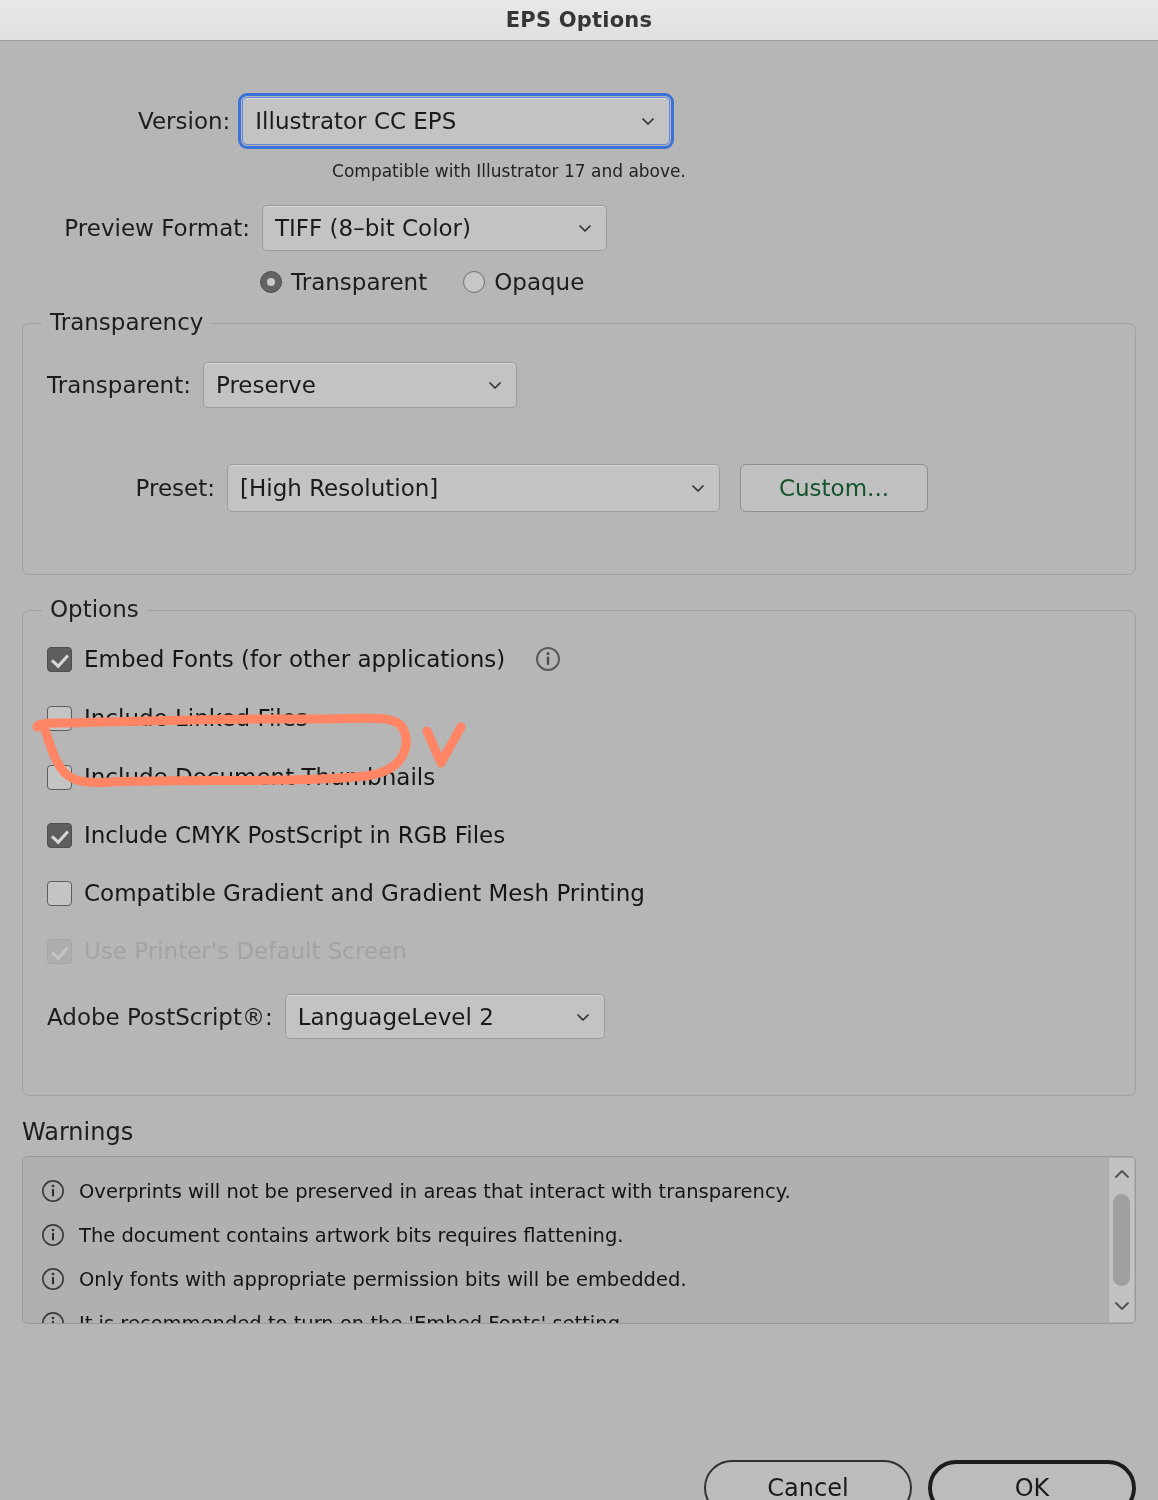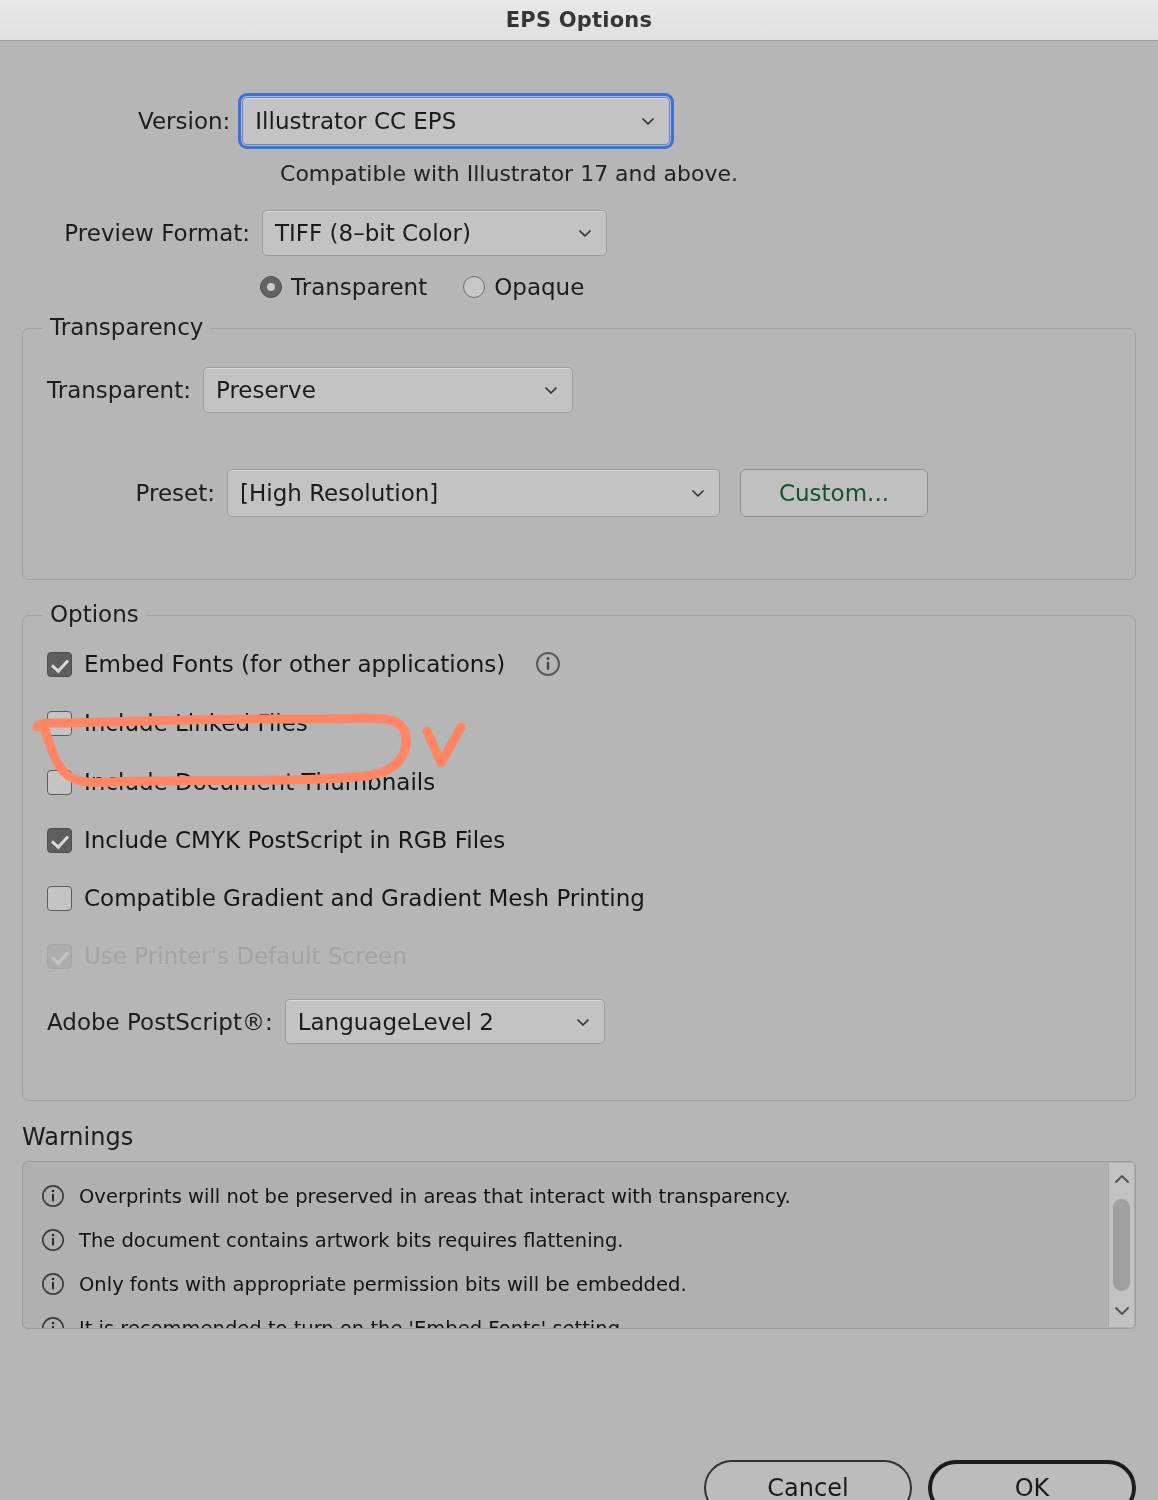--- a/index.html
+++ b/index.html
@@ -309,21 +309,21 @@
     <div class="popup focused" style="margin-left:12px; width:428px; height:48px;">
       <span>Illustrator CC EPS</span>
       <span class="chev">
         <svg viewBox="0 0 16 16" width="16" height="16">
             <path d="M3 6 L8 11 L13 6" fill="none" stroke="#333" stroke-width="1.7" stroke-linecap="round" stroke-linejoin="round"></path>
           </svg>
       </span>
     </div>
   </div>
 
-  <div style="text-align:center; font-size:22px; color:#232323; margin-top:16px; padding-right:140px;">
+  <div style="text-align:center; font-size:17px; color:#232323; margin-top:16px; padding-right:140px;">
     <span>Compatible with Illustrator 17 and above.</span>
   </div>
 
   <div class="row" style="margin-top:24px;">
     <span class="field-label" style="width:228px; text-align:right;">Preview Format:</span>
     <div class="popup" style="margin-left:12px; width:345px;">
       <span>TIFF (8–bit Color)</span>
       <span class="chev">
         <svg viewBox="0 0 16 16" width="16" height="16">
             <path d="M3 6 L8 11 L13 6" fill="none" stroke="#333" stroke-width="1.7" stroke-linecap="round" stroke-linejoin="round"></path>
@@ -341,21 +341,21 @@
       <span class="radio"></span>
       <span>Opaque</span>
     </label>
   </div>
 
   <div class="group" style="margin-top:28px; height:252px;">
     <span class="group-label">Transparency</span>
 
     <div class="row" style="padding:38px 0 0 24px;">
       <span class="field-label">Transparent:</span>
-      <div class="popup" style="margin-left:12px; width:370px;">
+      <div class="popup" style="margin-left:12px; width:314px;">
         <span>Preserve</span>
         <span class="chev">
           <svg viewBox="0 0 16 16" width="16" height="16">
               <path d="M3 6 L8 11 L13 6" fill="none" stroke="#333" stroke-width="1.7" stroke-linecap="round" stroke-linejoin="round"></path>
             </svg>
         </span>
       </div>
     </div>
 
     <div class="row" style="padding:56px 0 0 24px;">

